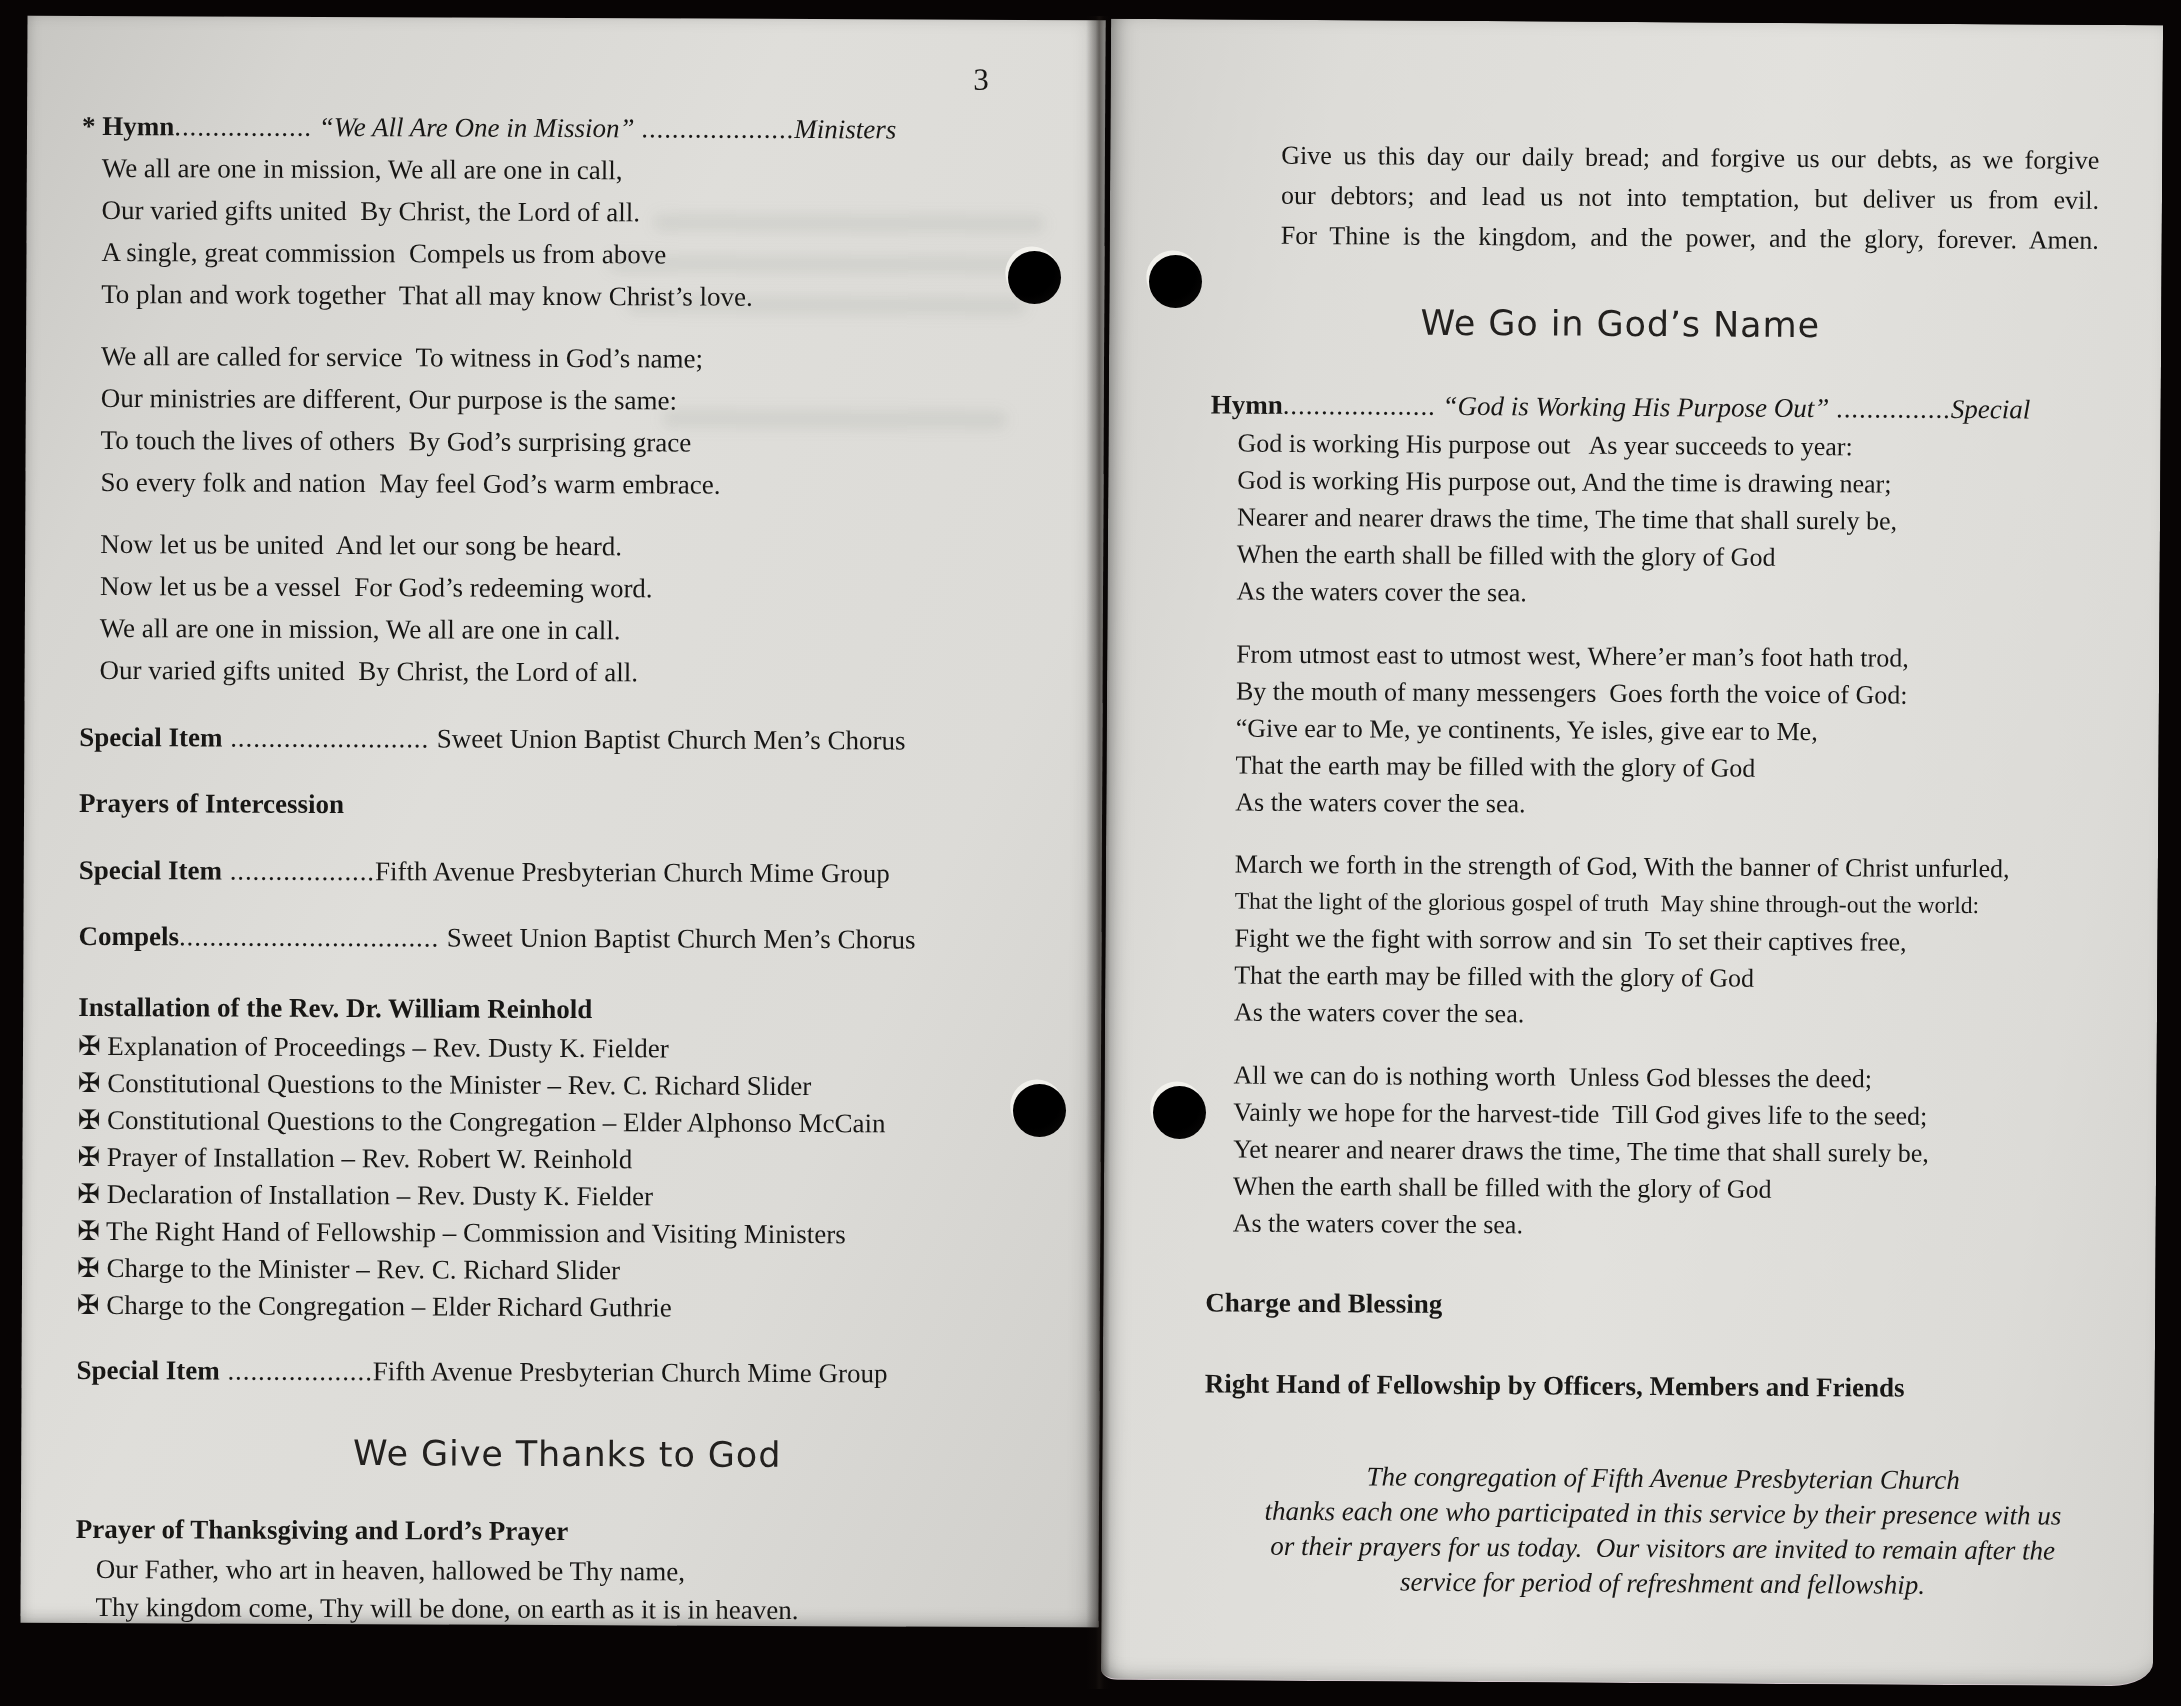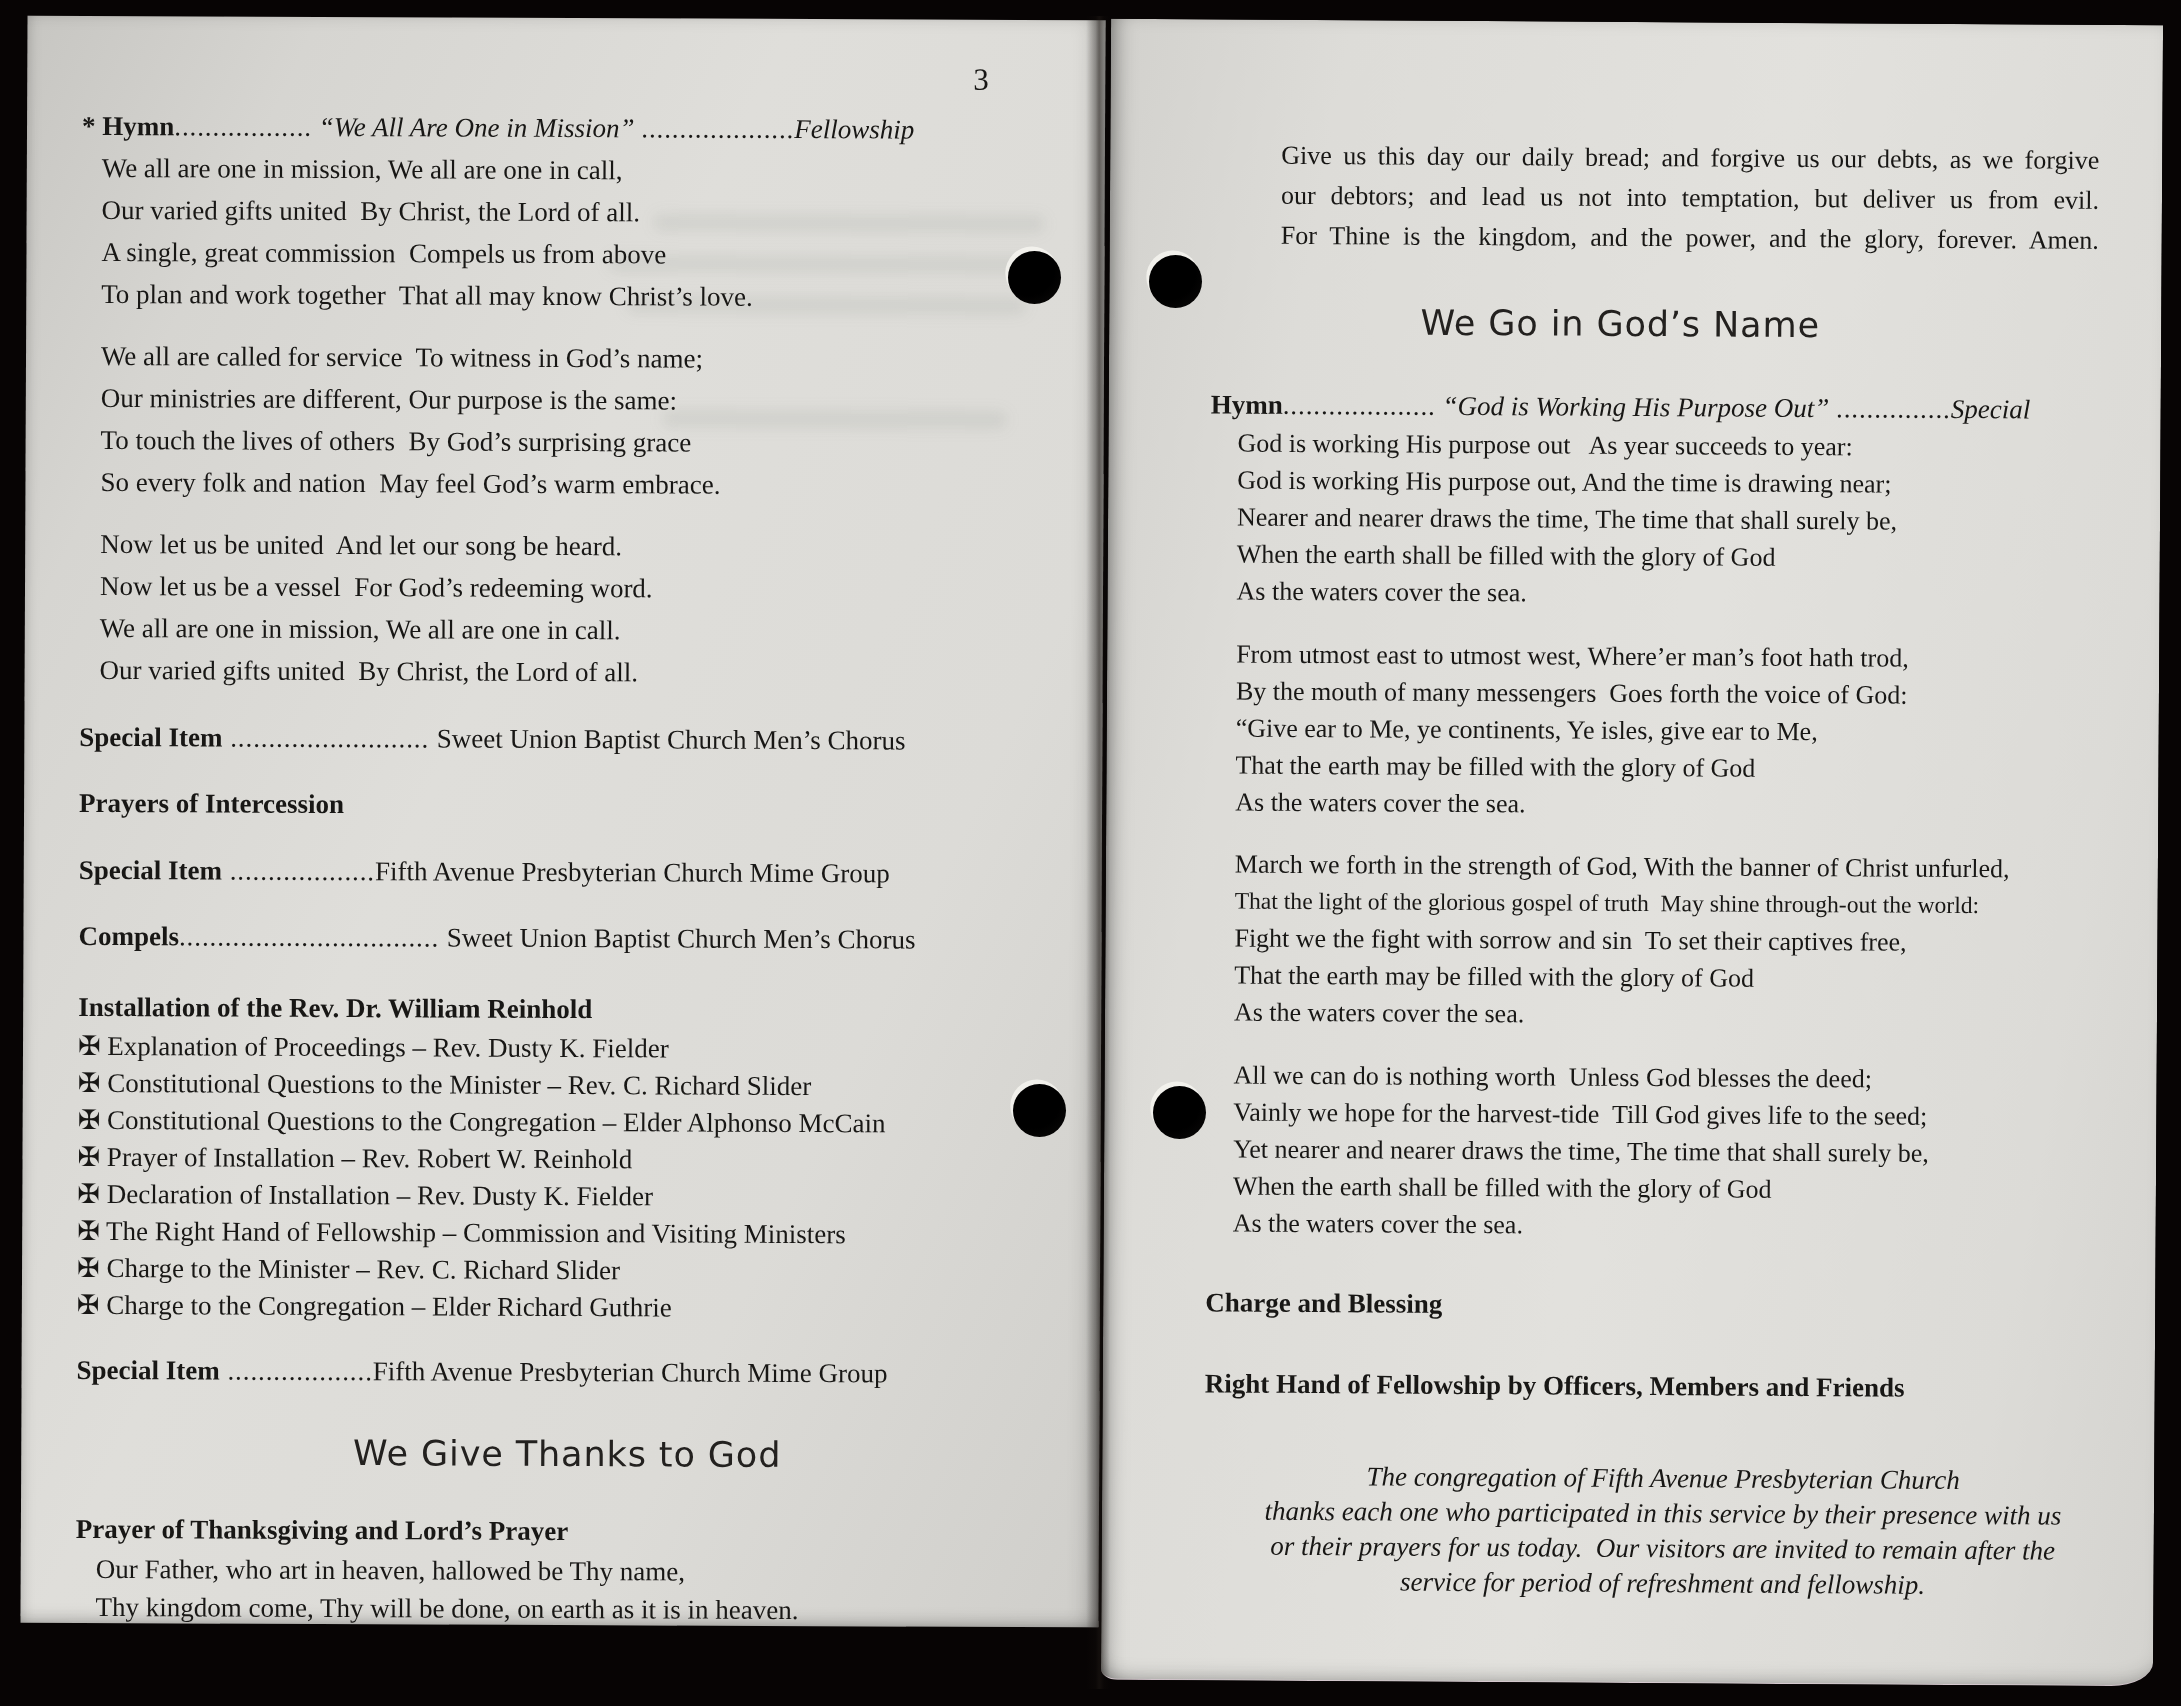--- a/index.html
+++ b/index.html
@@ -69,21 +69,21 @@
 
   <div class="page page-left">
     <div class="page-num">3</div>
 
     <div class="ghost" style="left:627px;top:195px;width:391px;height:18px;"></div>
     <div class="ghost" style="left:582px;top:236px;width:427px;height:18px;"></div>
     <div class="ghost" style="left:600px;top:277px;width:400px;height:18px;"></div>
     <div class="ghost" style="left:636px;top:391px;width:345px;height:18px;"></div>
 
     <div class="pl-content">
-      <div class="hymn-line"><span class="b">*</span> <span class="b">Hymn</span><span class="dots">..................</span> <span class="it">“We All Are One in Mission”</span> <span class="dots">....................</span><span class="it">Fellowship</span></div>
+      <div class="hymn-line"><span class="b">*</span> <span class="b">Hymn</span><span class="dots">..................</span> <span class="it">“We All Are One in Mission”</span> <span class="dots">....................</span><span class="it">Ministers</span></div>
 
       <div class="stanza">
           <div class="line">We all are one in mission, We all are one in call,</div>
           <div class="line">Our varied gifts united  By Christ, the Lord of all.</div>
           <div class="line">A single, great commission  Compels us from above</div>
           <div class="line">To plan and work together  That all may know Christ’s love.</div>
         </div>
       <div class="stanza-gap"></div>
       <div class="stanza">
           <div class="line">We all are called for service  To witness in God’s name;</div>

